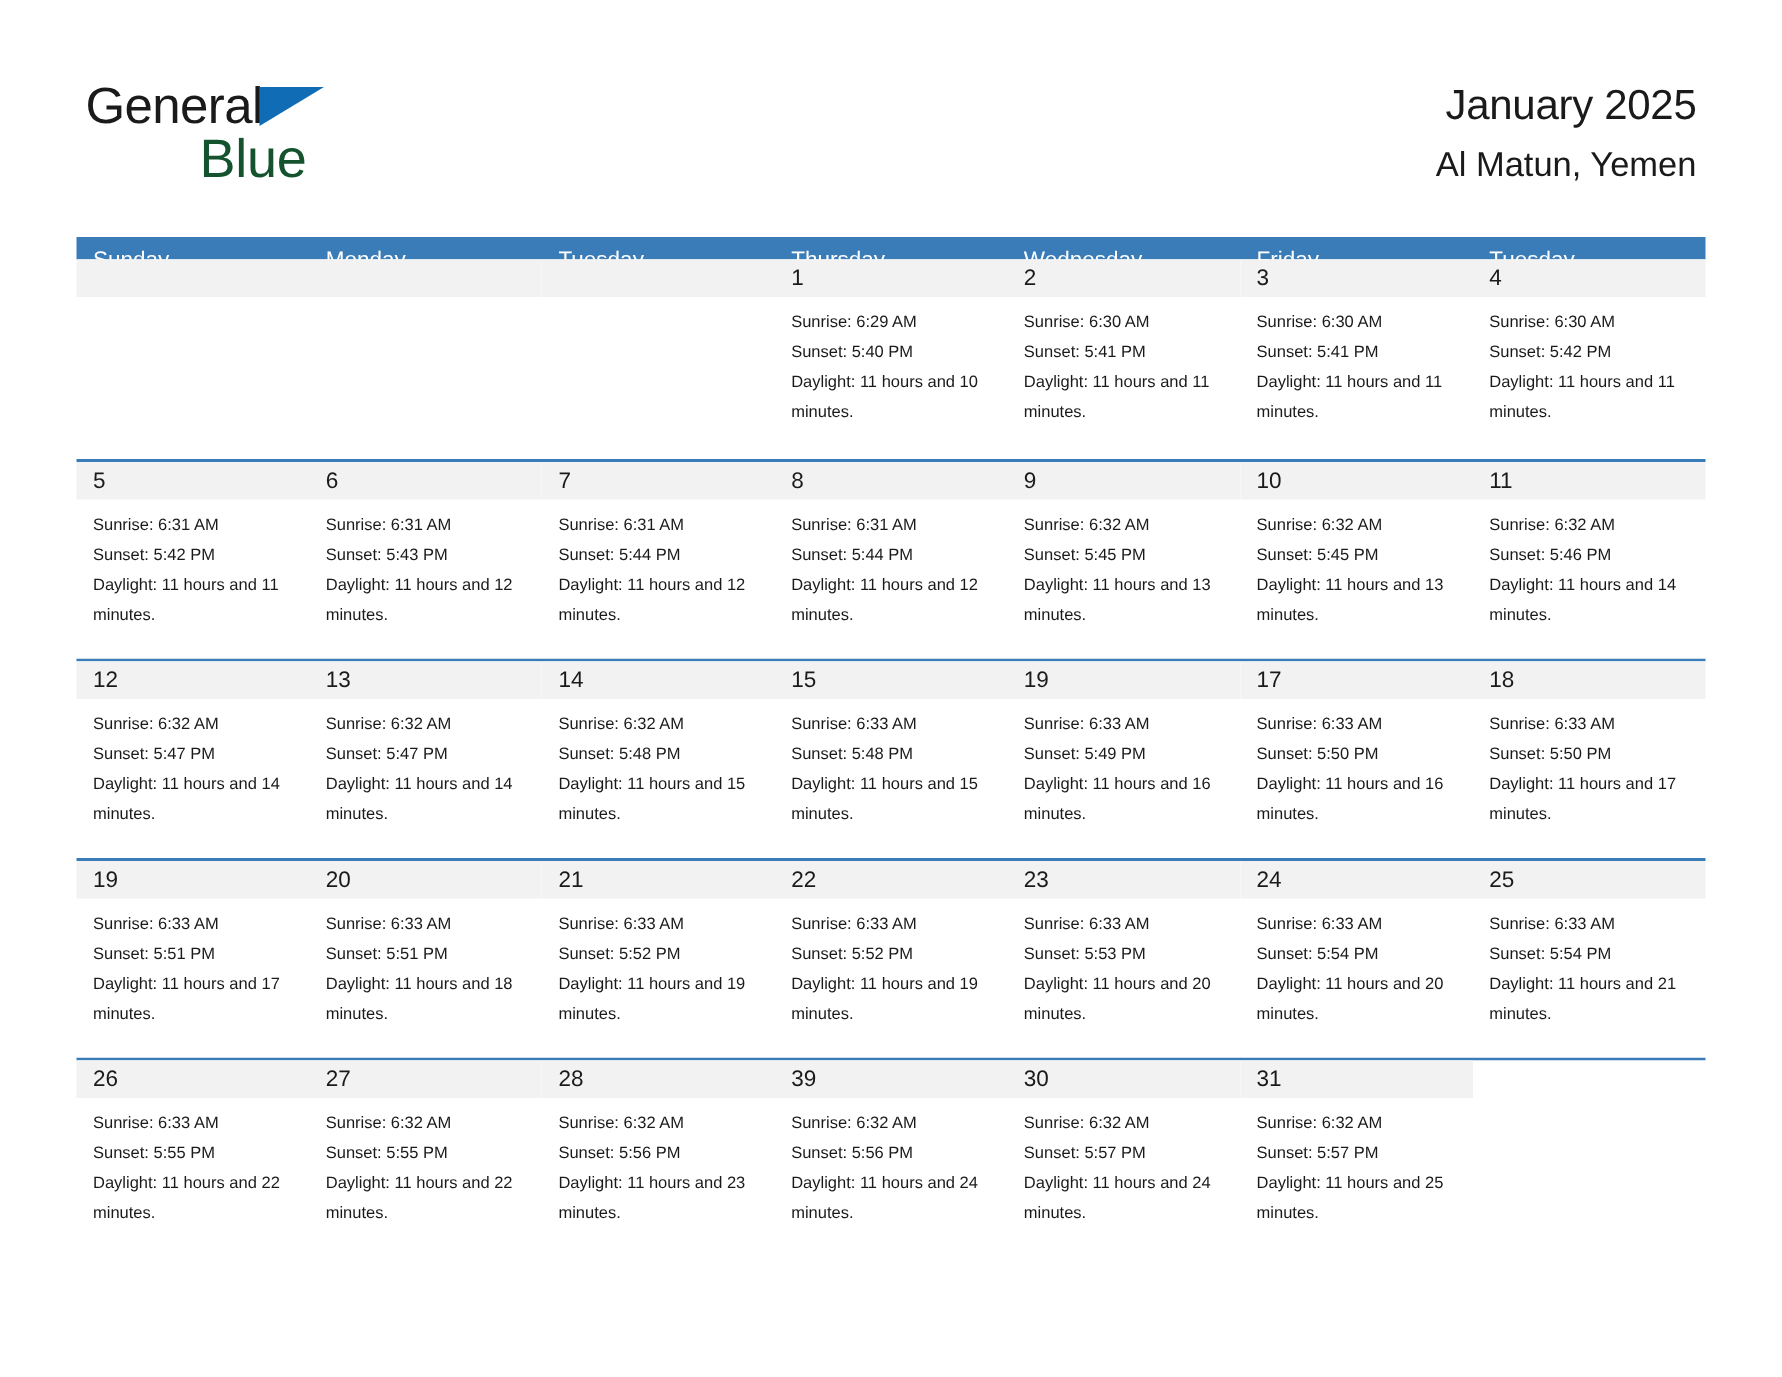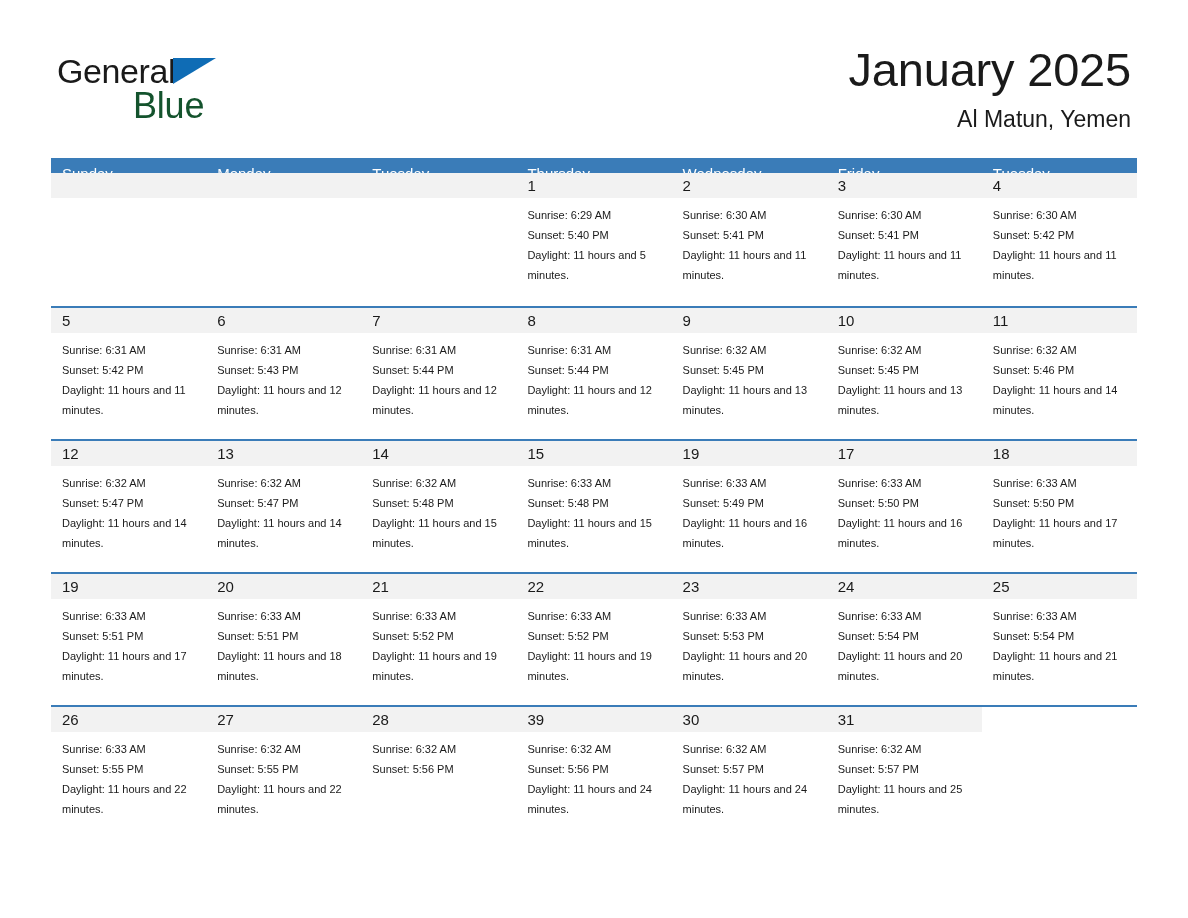--- a/index.html
+++ b/index.html
@@ -73,33 +73,32 @@
     letter-spacing: -0.2px;
   }
 
   .title-block {
     position: absolute;
     right: 57px;
     top: 46px;
     text-align: right;
   }
   .month-title {
-    font-size: 47px;
+    font-size: 28px;
     font-weight: 400;
     color: #1a1a1a;
     line-height: 48px;
     letter-spacing: -0.2px;
     white-space: nowrap;
   }
   .location-title {
     font-size: 23px;
     font-weight: 400;
     color: #1a1a1a;
     line-height: 30px;
-    margin-top: 10px;
     white-space: nowrap;
   }
 
   
   .calendar {
     position: absolute;
     left: 51px;
     top: 158px;
     width: 1086px;
   }
@@ -205,21 +204,21 @@
             <div class="day-number-band"><span class="day-number"></span></div>
           </div>
           <div class="day-cell empty">
             <div class="day-number-band"><span class="day-number"></span></div>
           </div>
           <div class="day-cell">
             <div class="day-number-band"><span class="day-number">1</span></div>
             <div class="day-info">
               <div>Sunrise: 6:29 AM</div>
               <div>Sunset: 5:40 PM</div>
-              <div class="wrap">Daylight: 11 hours and 5 minutes.</div>
+              <div class="wrap">Daylight: 11 hours and 10 minutes.</div>
             </div>
           </div>
           <div class="day-cell">
             <div class="day-number-band"><span class="day-number">2</span></div>
             <div class="day-info">
               <div>Sunrise: 6:30 AM</div>
               <div>Sunset: 5:41 PM</div>
               <div class="wrap">Daylight: 11 hours and 11 minutes.</div>
             </div>
           </div>
@@ -429,20 +428,21 @@
               <div>Sunrise: 6:32 AM</div>
               <div>Sunset: 5:55 PM</div>
               <div class="wrap">Daylight: 11 hours and 22 minutes.</div>
             </div>
           </div>
           <div class="day-cell">
             <div class="day-number-band"><span class="day-number">28</span></div>
             <div class="day-info">
               <div>Sunrise: 6:32 AM</div>
               <div>Sunset: 5:56 PM</div>
+              <div class="wrap">Daylight: 11 hours and 23 minutes.</div>
             </div>
           </div>
           <div class="day-cell">
             <div class="day-number-band"><span class="day-number">39</span></div>
             <div class="day-info">
               <div>Sunrise: 6:32 AM</div>
               <div>Sunset: 5:56 PM</div>
               <div class="wrap">Daylight: 11 hours and 24 minutes.</div>
             </div>
           </div>

